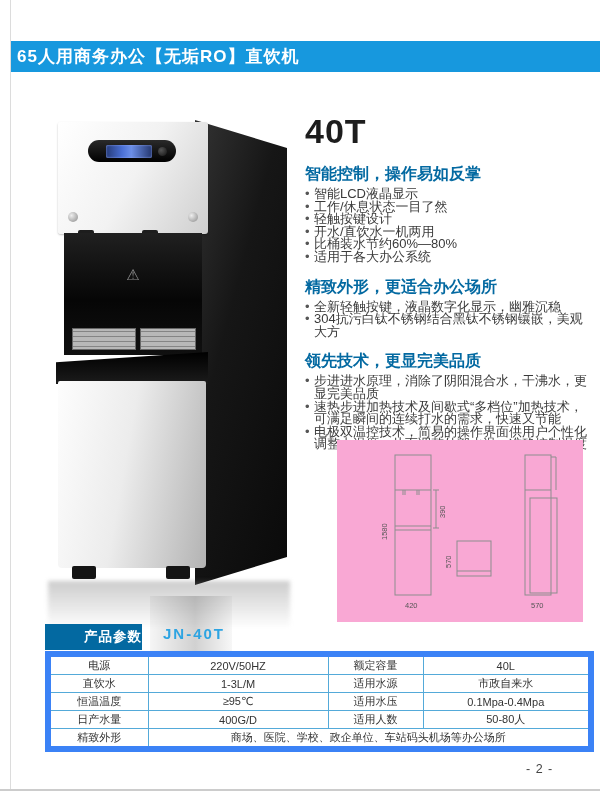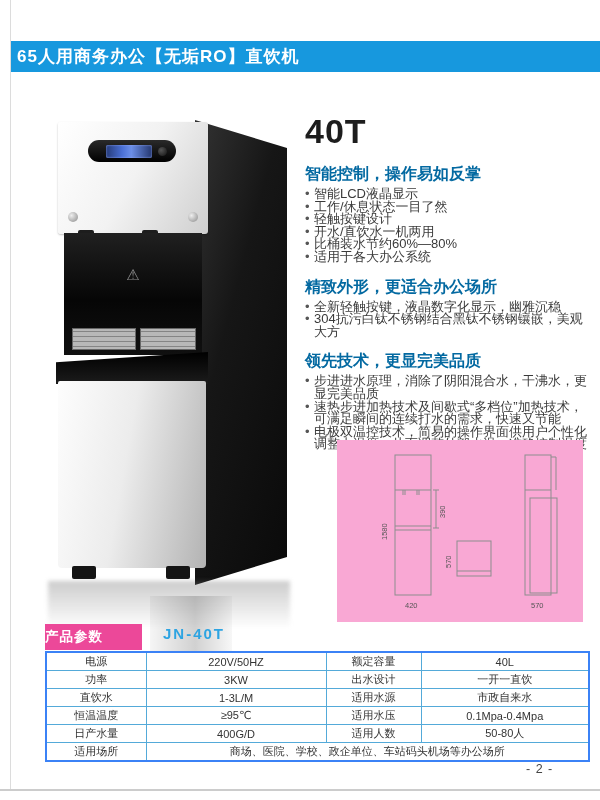--- a/index.html
+++ b/index.html
@@ -90,27 +90,27 @@
 
   
   .diagram{position:absolute;left:300px;top:440px;width:246px;height:182px;background:#f9a8d4;margin-left:37px;}
   .diagram svg{display:block;}
   .dim-text{font-size:7.5px;fill:#555;font-family:"Liberation Sans",sans-serif;}
 
   
   .hdr-shadow{position:absolute;left:150px;top:596px;width:82px;height:55px;
     background:linear-gradient(90deg,rgba(0,0,0,.04),rgba(0,0,0,.18) 55%,rgba(0,0,0,.03));}
   .spec-header{position:absolute;left:45px;top:624px;width:543px;height:26px;}
-  .param-cell{position:absolute;left:0;top:0;width:97px;height:26px;background:#ec4899;
-    color:#fff;font-size:13.5px;font-weight:bold;text-align:left;line-height:26px;letter-spacing:1px;}
+  .param-cell{position:absolute;left:0;top:0;width:97px;height:26px;background:#0369a1;
+    color:#fff;font-size:13.5px;font-weight:bold;text-align:right;line-height:26px;letter-spacing:1px;}
   .model-cell{position:absolute;left:118px;top:1px;font-size:15px;font-weight:bold;
     color:#2da4e2;letter-spacing:2px;}
   table.spec{
     position:absolute;left:45px;top:651px;width:543px;table-layout:fixed;
-    border-collapse:collapse;border:2px solid #3b82f6;
+    border-collapse:collapse;border:6px solid #3b82f6;
     font-size:11px;color:#333;text-align:center;background:#fff;
   }
   table.spec td{border:1px solid #54aad9;height:17px;padding:0 2px;
     white-space:nowrap;overflow:hidden;}
 
   .page-number{position:absolute;left:526px;top:762px;font-size:12.5px;color:#444;letter-spacing:1px;}
 </style>
 </head>
 <body>
 
@@ -223,43 +223,37 @@
       <col style="width:168px">
     </colgroup>
   <tbody>
     <tr>
       <td>电源</td>
       <td>220V/50HZ</td>
       <td>额定容量</td>
       <td>40L</td>
     </tr>
     <tr>
-      <td>功率</td>
-      <td>3KW</td>
-      <td>出水设计</td>
-      <td>一开一直饮</td>
-    </tr>
-    <tr>
       <td>直饮水</td>
       <td>1-3L/M</td>
       <td>适用水源</td>
       <td>市政自来水</td>
     </tr>
     <tr>
       <td>恒温温度</td>
       <td>≥95℃</td>
       <td>适用水压</td>
       <td>0.1Mpa-0.4Mpa</td>
     </tr>
     <tr>
       <td>日产水量</td>
       <td>400G/D</td>
       <td>适用人数</td>
       <td>50-80人</td>
     </tr>
     <tr>
-      <td>适用场所</td>
+      <td>精致外形</td>
       <td colspan="3">商场、医院、学校、政企单位、车站码头机场等办公场所</td>
     </tr>
   </tbody>
 </table>
 
 <div class="page-number">- 2 -</div>
 
 </body></html>

